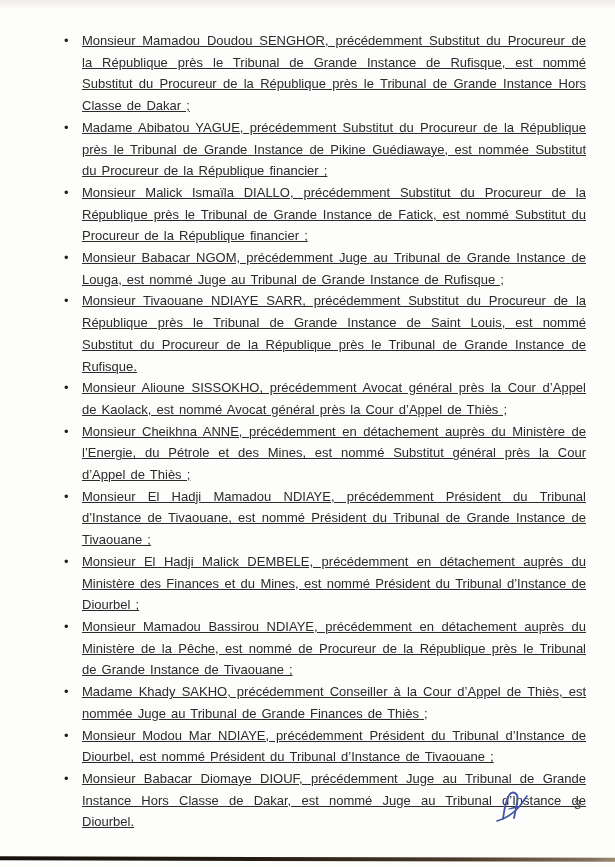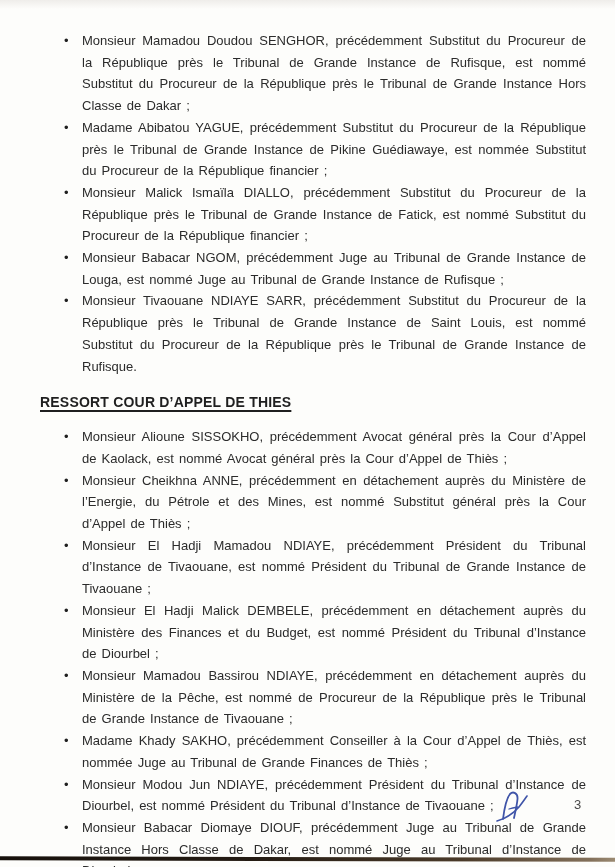--- a/index.html
+++ b/index.html
@@ -61,20 +61,21 @@
     width: 10px;
     margin-right: 8px;
     font-size: 13px;
     line-height: 21.7px;
     color: #1f1f1f;
   }
   .item-text {
     flex: 1;
     text-align: justify;
     word-spacing: 1.5px;
+    text-decoration: underline;
   }
   .paraph {
     position: absolute;
     left: 494px;
     top: 789px;
     width: 38px;
     height: 38px;
   }
   .page-number {
     position: absolute;
@@ -124,55 +125,54 @@
   </li>
 
   <li class="appointment-item">
     <span class="bullet">•</span>
     <span class="item-text">Monsieur Tivaouane NDIAYE SARR, précédemment Substitut du Procureur de la République près le Tribunal de Grande Instance de Saint Louis, est nommé Substitut du Procureur de la République près le Tribunal de Grande Instance de Rufisque.</span>
   </li>
 </ul>
   </section>
 
   <section class="doc-section">
-    <h2 class="section-heading">RESSORT COUR D’APPEL DE THIES</h2>
     <ul class="item-list">
   <li class="appointment-item">
     <span class="bullet">•</span>
     <span class="item-text">Monsieur Alioune SISSOKHO, précédemment Avocat général près la Cour d’Appel de Kaolack, est nommé Avocat général près la Cour d’Appel de Thiès ;</span>
   </li>
 
   <li class="appointment-item">
     <span class="bullet">•</span>
     <span class="item-text">Monsieur Cheikhna ANNE, précédemment en détachement auprès du Ministère de l’Energie, du Pétrole et des Mines, est nommé Substitut général près la Cour d’Appel de Thiès ;</span>
   </li>
 
   <li class="appointment-item">
     <span class="bullet">•</span>
     <span class="item-text">Monsieur El Hadji Mamadou NDIAYE, précédemment Président du Tribunal d’Instance de Tivaouane, est nommé Président du Tribunal de Grande Instance de Tivaouane ;</span>
   </li>
 
   <li class="appointment-item">
     <span class="bullet">•</span>
-    <span class="item-text">Monsieur El Hadji Malick DEMBELE, précédemment en détachement auprès du Ministère des Finances et du Budget, est nommé Président du Tribunal d’Instance de Diourbel ;</span>
+    <span class="item-text">Monsieur El Hadji Malick DEMBELE, précédemment en détachement auprès du Ministère des Finances et du Mines, est nommé Président du Tribunal d’Instance de Diourbel ;</span>
   </li>
 
   <li class="appointment-item">
     <span class="bullet">•</span>
     <span class="item-text">Monsieur Mamadou Bassirou NDIAYE, précédemment en détachement auprès du Ministère de la Pêche, est nommé de Procureur de la République près le Tribunal de Grande Instance de Tivaouane ;</span>
   </li>
 
   <li class="appointment-item">
     <span class="bullet">•</span>
     <span class="item-text">Madame Khady SAKHO, précédemment Conseiller à la Cour d’Appel de Thiès, est nommée Juge au Tribunal de Grande Finances de Thiès ;</span>
   </li>
 
   <li class="appointment-item">
     <span class="bullet">•</span>
-    <span class="item-text">Monsieur Modou Jun NDIAYE, précédemment Président du Tribunal d’Instance de Diourbel, est nommé Président du Tribunal d’Instance de Tivaouane ;</span>
+    <span class="item-text">Monsieur Modou Mar NDIAYE, précédemment Président du Tribunal d’Instance de Diourbel, est nommé Président du Tribunal d’Instance de Tivaouane ;</span>
   </li>
 
   <li class="appointment-item">
     <span class="bullet">•</span>
     <span class="item-text">Monsieur Babacar Diomaye DIOUF, précédemment Juge au Tribunal de Grande Instance Hors Classe de Dakar, est nommé Juge au Tribunal d’Instance de Diourbel.</span>
   </li>
 </ul>
   </section>
 </div>
 

